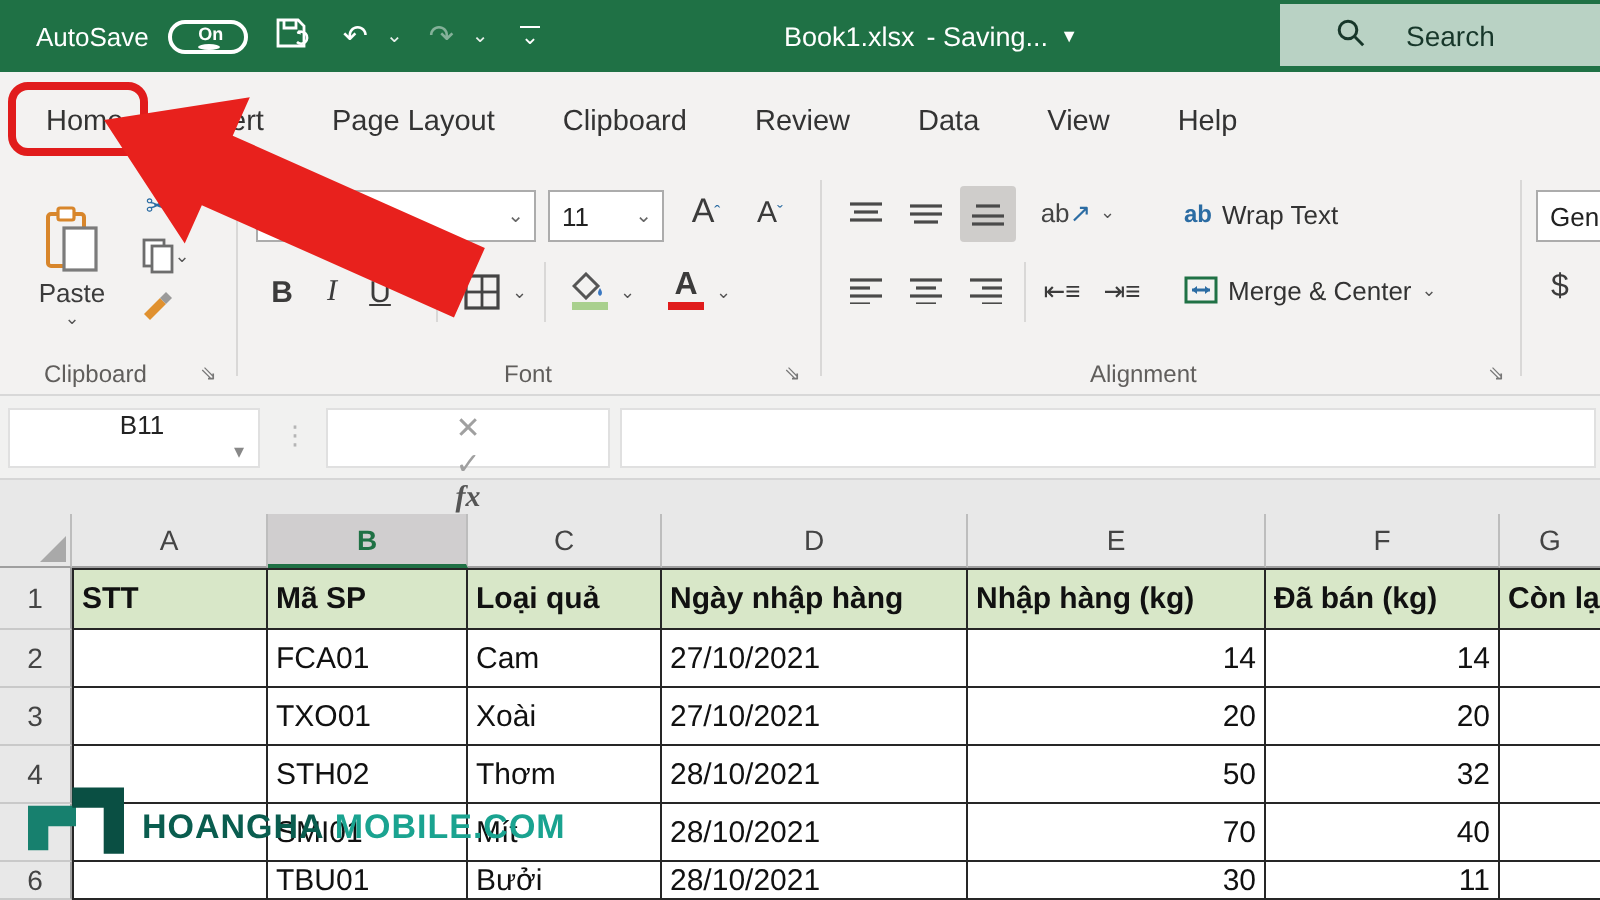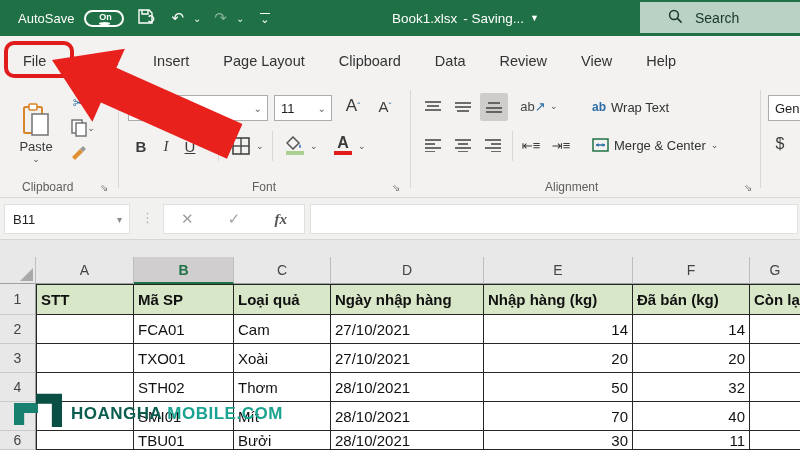--- a/index.html
+++ b/index.html
@@ -16,21 +16,21 @@
     padding:0 2px; cursor:pointer;flex-direction:column; }
   .toggle .on-txt { font-size:9px; font-weight:bold; color:#fff; padding-left:2px;}
   .toggle .knob { width:11px; height:11px; border-radius:50%; background:#fff; }
   .qat-icon { font-size:15px; color:#fff; padding:0 3px; cursor:pointer; }
   .qat-icon.dim { opacity:.45; }
   .chev { font-size:10px; color:#fff; opacity:.9; margin-left:-4px; }
   .qat-sep-chev { font-size:11px; margin-left:6px; border-top:1.5px solid #fff; line-height:8px; padding-top:1px;}
   .doc-title { position:absolute; left:392px; top:0; height:36px; display:flex;
     align-items:center; gap:6px; font-size:13.5px; color:#fff; }
   .searchbox { position:absolute; right:0; top:2px; width:160px; height:31px;
-    background:#b9d2c4; display:flex; align-items:center; gap:12px; padding-left:28px;
+    background:#b9d2c4; display:flex; align-items:center; gap:20px; padding-left:28px;
     color:#17372a; font-size:14px; cursor:text; }
 
   
   .tabrow { position:absolute; top:36px; left:0; width:800px; height:49px;
     background:#f3f2f1; display:flex; align-items:center; padding-left:6px; z-index:1;}
   .tab { padding:0 17px; font-size:14.5px; color:#333; height:100%;
     display:flex; align-items:center; cursor:pointer; }
   .home-underline { position:absolute; left:84px; top:43px; width:48px; height:4px;
     background:#1f7145; border-radius:2px; }
 
@@ -48,21 +48,21 @@
   .mini-caret { font-size:9px; color:#555; }
   .lines-icon line { stroke:#4a4a4a; stroke-width:1.6; }
   .sel-box { background:#cfcdcb; border-radius:2px; }
   .biu { font-size:15px; }
   .wraplbl,.mergelbl { font-size:13px; color:#333; }
 
   
   .fbar { position:absolute; top:198px; left:0; width:800px; height:42px;
     background:#f1f1f0; border-bottom:1px solid #d6d6d6; z-index:1; }
   .whitebox { position:absolute; top:6px; height:30px; background:#fff;
-    border:1px solid #e0e0e0; display:flex; align-items:center; }
+    border:1px solid #e0e0e0; display:flex; align-items:center;flex-direction:column; }
   .namebox { left:4px; width:126px; font-size:13px; color:#222; padding-left:8px; cursor:pointer;}
   .namebox .caret { margin-left:auto; padding-right:7px; color:#888; font-size:10px;}
   .fdots { position:absolute; left:141px; top:12px; color:#b5b5b5; font-size:13px; letter-spacing:0;}
   .fxbox { left:163px; width:142px; justify-content:space-around; }
   .fxbox .x, .fxbox .ck { color:#a0a0a0; font-size:15px; cursor:pointer;}
   .fxbox .fx { color:#555; font-size:15px; font-style:italic; font-weight:bold;
     font-family:"Liberation Serif", serif; cursor:pointer;text-align:center; }
   .forminput { left:310px; width:488px; padding-left:6px; font-size:13px; color:#222; cursor:text;}
 
   
@@ -136,27 +136,26 @@
       <svg width="15" height="15" viewBox="0 0 15 15">
         <circle cx="6" cy="6" r="4.4" fill="none" stroke="#17372a" stroke-width="1.5"></circle>
         <line x1="9.4" y1="9.4" x2="13.6" y2="13.6" stroke="#17372a" stroke-width="1.5"></line>
       </svg>
     </span>
     <span>Search</span>
   </div>
 </div>
 
 <div class="tabrow">
-  <span class="tab">File</span>
   <span class="tab">Home</span>
   <span class="tab">Insert</span>
   <span class="tab">Page Layout</span>
   <span class="tab">Clipboard</span>
+  <span class="tab">Review</span>
   <span class="tab">Data</span>
-  <span class="tab">Review</span>
   <span class="tab">View</span>
   <span class="tab">Help</span>
 </div>
 <div class="home-underline"></div>
 
 <div class="ribbon">
 
   <div class="rbtn" style="left:10px; top:5px; width:52px; height:86px; flex-direction:column;">
     <svg width="30" height="34" viewBox="0 0 30 34">
       <rect x="3" y="4" width="18" height="26" rx="1.5" fill="none" stroke="#d8862b" stroke-width="2"></rect>

